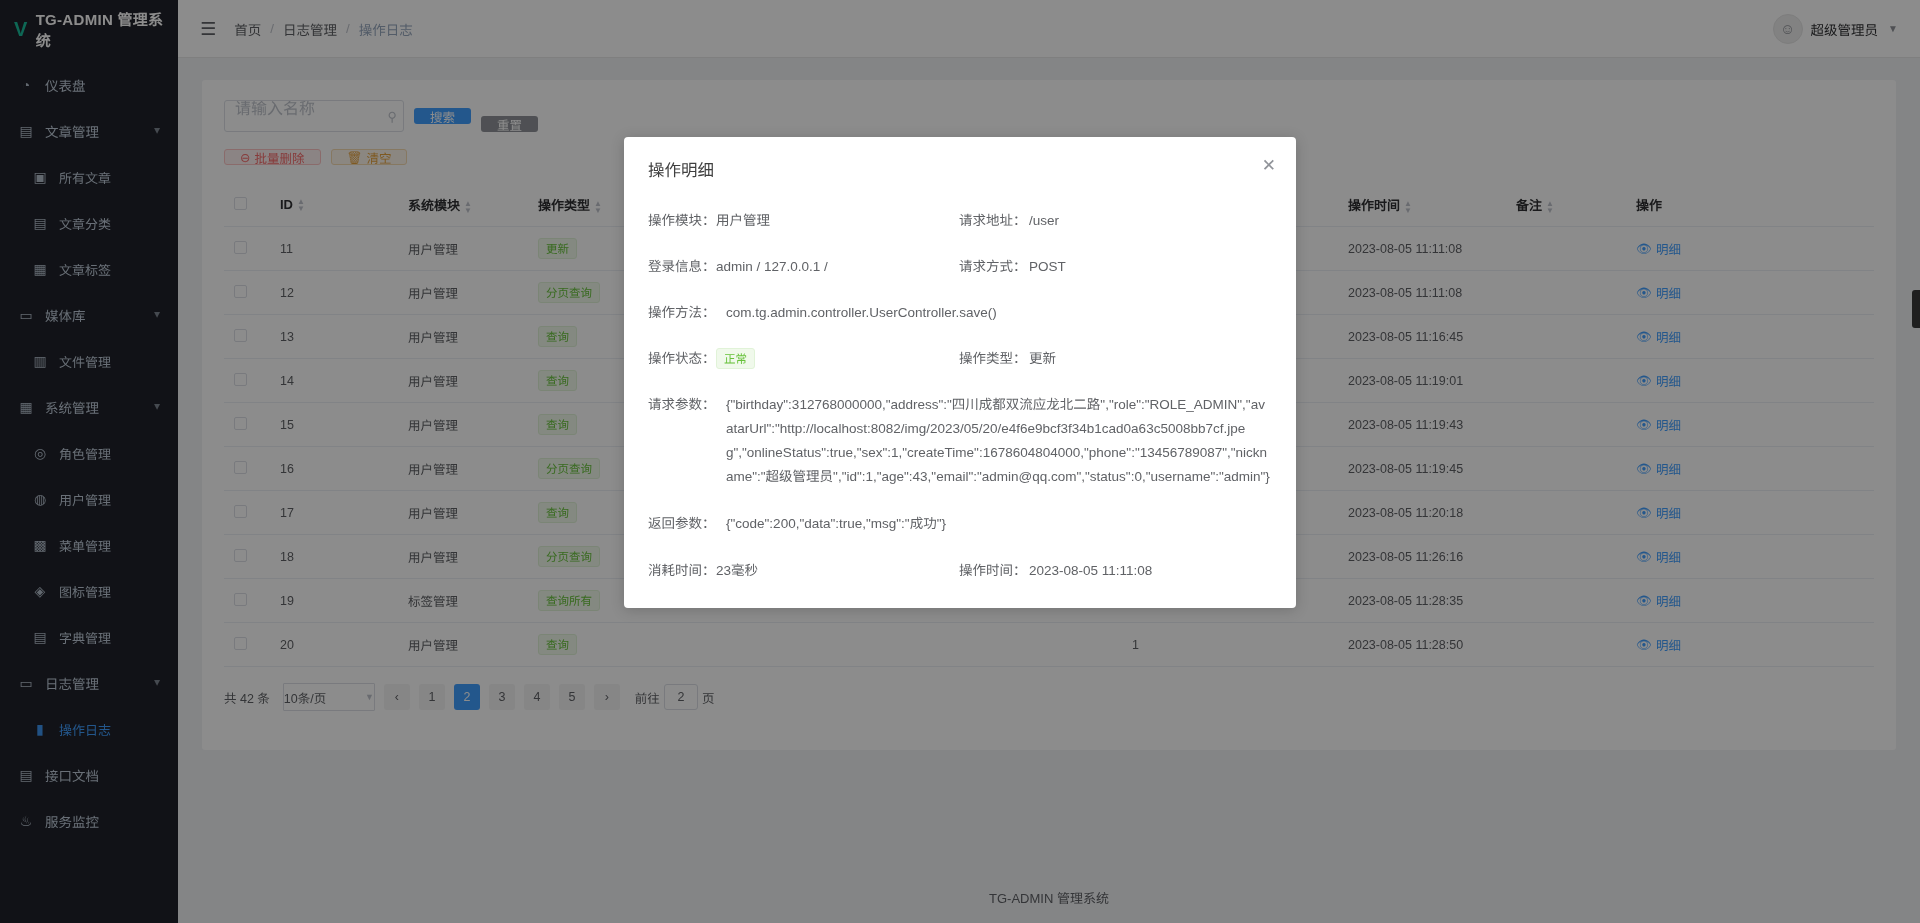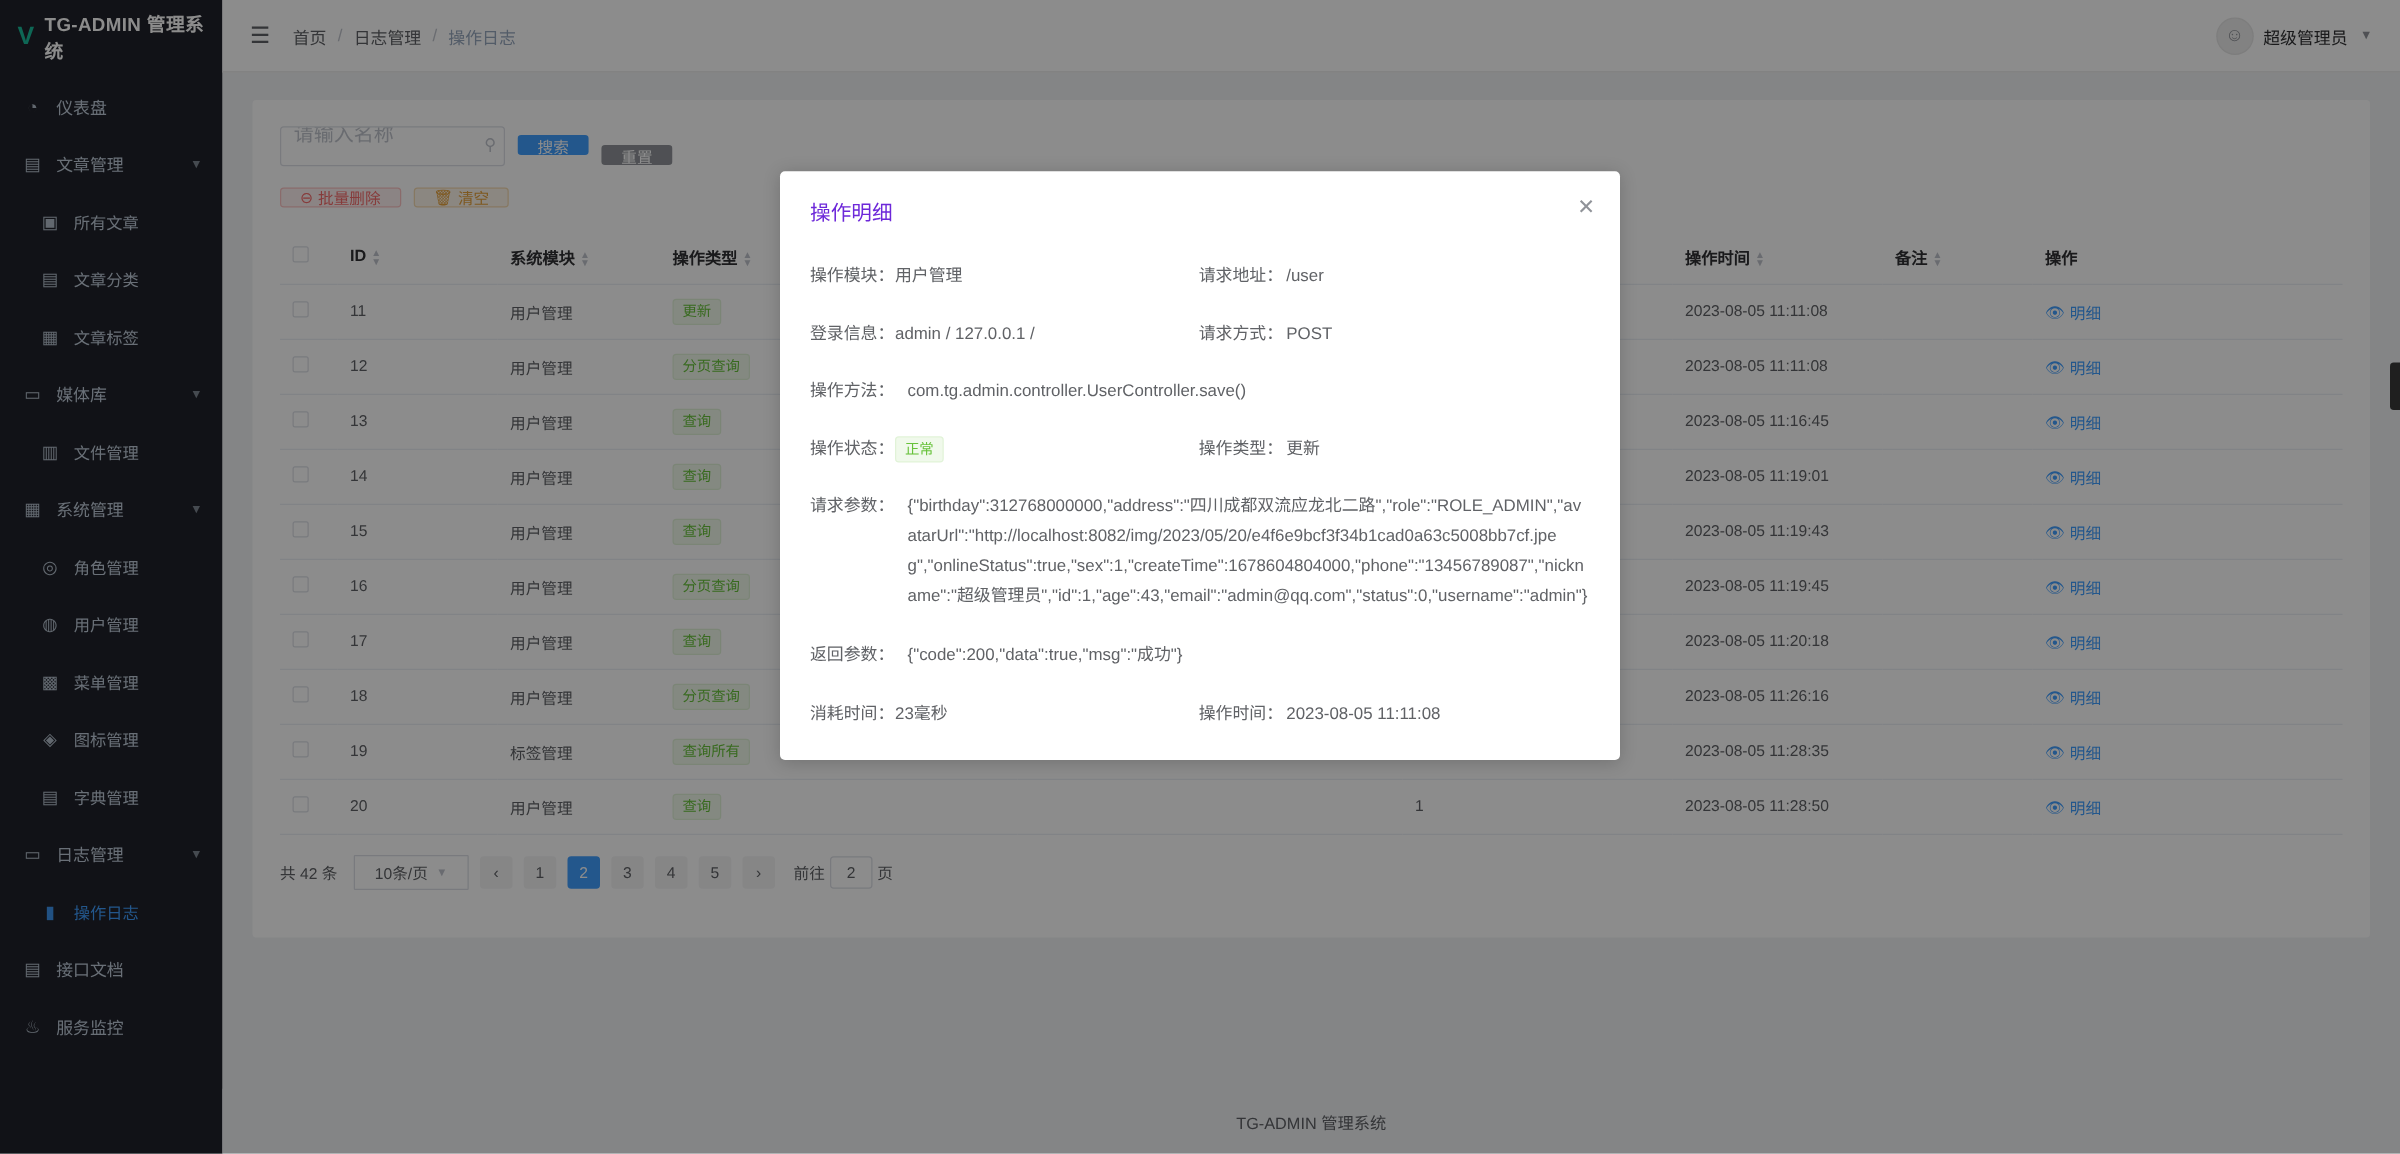--- a/index.html
+++ b/index.html
@@ -126,21 +126,21 @@
   }
   .tag-green { background: #f0f9eb; color: #67c23a; border-color: #e1f3d8; }
   .link-op { color: #409eff; cursor: pointer; font-size: 12.5px; display: inline-flex; align-items: center; gap: 4px; }
 
   
   .pager { display: flex; align-items: center; gap: 9px; margin-top: 16px; font-size: 12.5px; color: #606266; }
   .pager .total { margin-right: 4px; }
   .select-box {
     height: 28px; min-width: 92px; border: 1px solid #dcdfe6; border-radius: 1px;
     display: inline-flex; align-items: center; justify-content: space-between;
-    padding: 0 16px; font-size: 12.5px; color: #606266; cursor: pointer; background: #fff;
+    padding: 0 0; font-size: 12.5px; color: #606266; cursor: pointer; background: #fff;
   }
   .select-box .caret { font-size: 9px; color: #c0c4cc; margin-left: 6px; }
   .pg-btn {
     min-width: 26px; height: 26px; border-radius: 3px; background: #f4f4f5;
     display: inline-flex; align-items: center; justify-content: center;
     color: #606266; cursor: pointer; font-size: 12.5px; padding: 0 6px;
   }
   .pg-btn.active { background: #409eff; color: #fff; }
   .pg-jump { display: flex; align-items: center; gap: 4px; margin-left: 6px; }
   .pg-jump .jump-input {
@@ -165,21 +165,21 @@
   }
   .dialog {
     position: absolute; left: 624px; top: 137px; width: 672px;
     background: #fff; border-radius: 4px; z-index: 60;
     box-shadow: 0 2px 14px rgba(0,0,0,.18);
     padding: 0 0 26px 0;
   }
   .dialog-header {
     padding: 20px 20px 10px 24px; display: flex; align-items: flex-start;
   }
-  .dialog-title { font-size: 16.5px; color: #6d28d9; font-weight: 400; }
+  .dialog-title { font-size: 16.5px; color: #404040; font-weight: 400; }
   .dialog-close {
     margin-left: auto; font-size: 17px; color: #909399; cursor: pointer; line-height: 1;
   }
   .dialog-body { padding: 18px 26px 0 24px; }
   .frow { display: flex; margin-bottom: 23px; justify-content: space-between; }
   .fcol { display: flex; flex: 1 1 50%; min-width: 0; }
   .fcol.full { flex: 1 1 100%; }
   .flabel {
     width: 78px; flex: 0 0 78px; text-align: left; font-size: 13.5px; color: #606266;
     white-space: nowrap;

